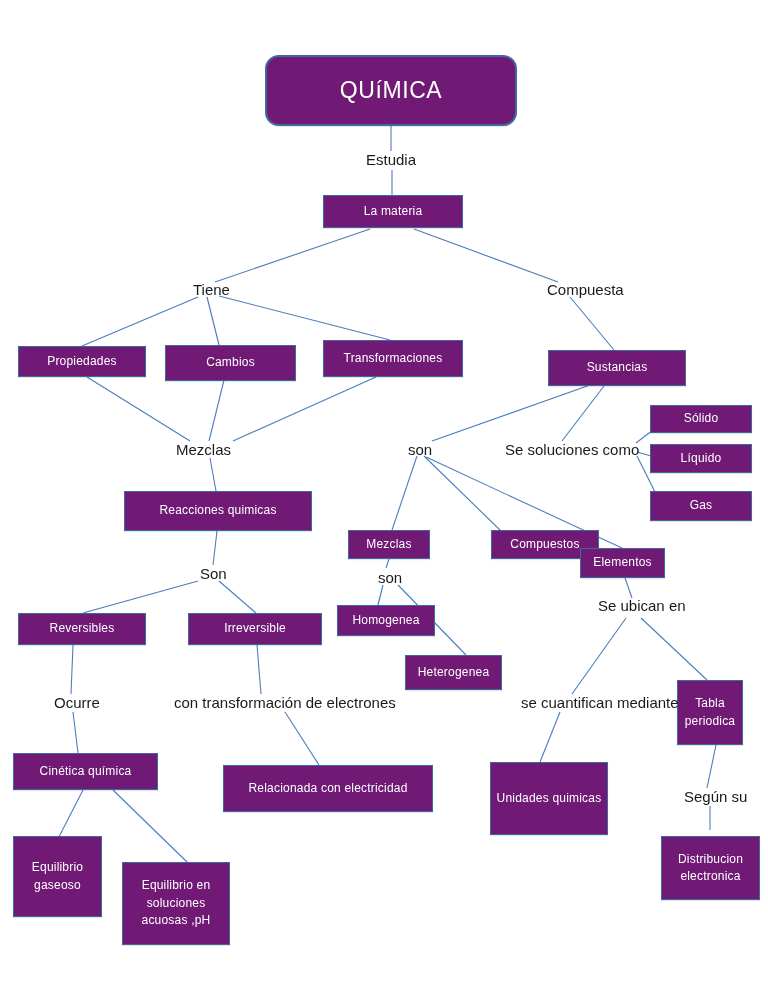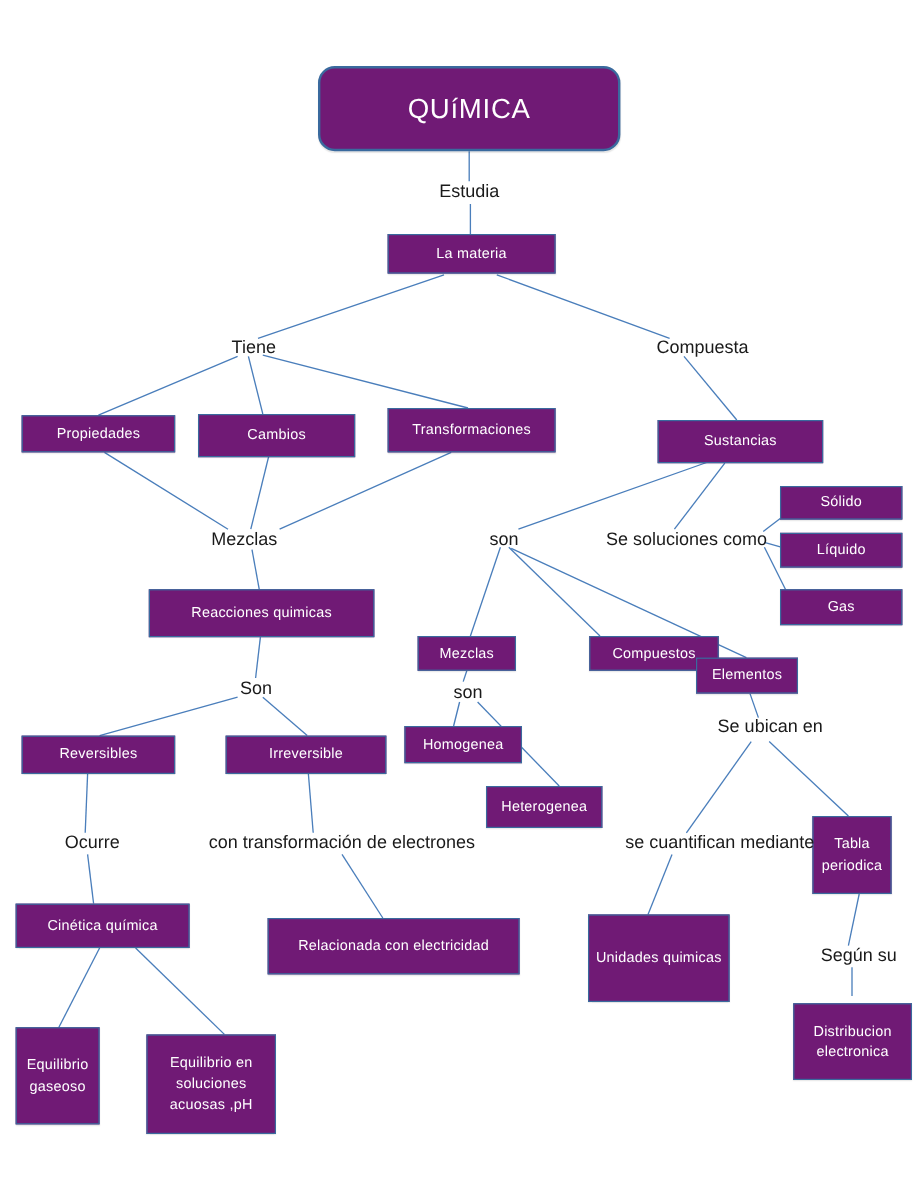--- a/index.html
+++ b/index.html
@@ -211,21 +211,21 @@
   </div>
 
   <div class="node" style="left:490px; top:762px; width:118px; height:73px;">
     <span>Unidades quimicas</span>
   </div>
 
   <div class="node" style="left:661px; top:836px; width:99px; height:64px;">
     <span>Distribucion electronica</span>
   </div>
 
-  <div class="node" style="left:13px; top:856px; width:70px; height:81px;">
+  <div class="node" style="left:13px; top:836px; width:89px; height:81px;">
     <span>Equilibrio gaseoso</span>
   </div>
 
   <div class="node" style="left:122px; top:862px; width:108px; height:83px;">
     <span>Equilibrio en soluciones acuosas ,pH</span>
   </div>
 
   <div class="link-label" style="left:366px; top:152px;">
     <span>Estudia</span>
   </div>

